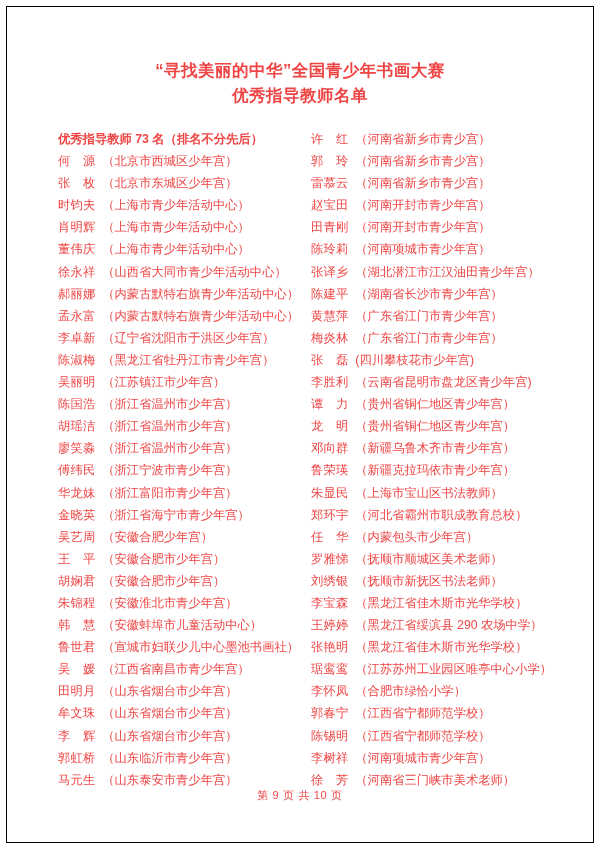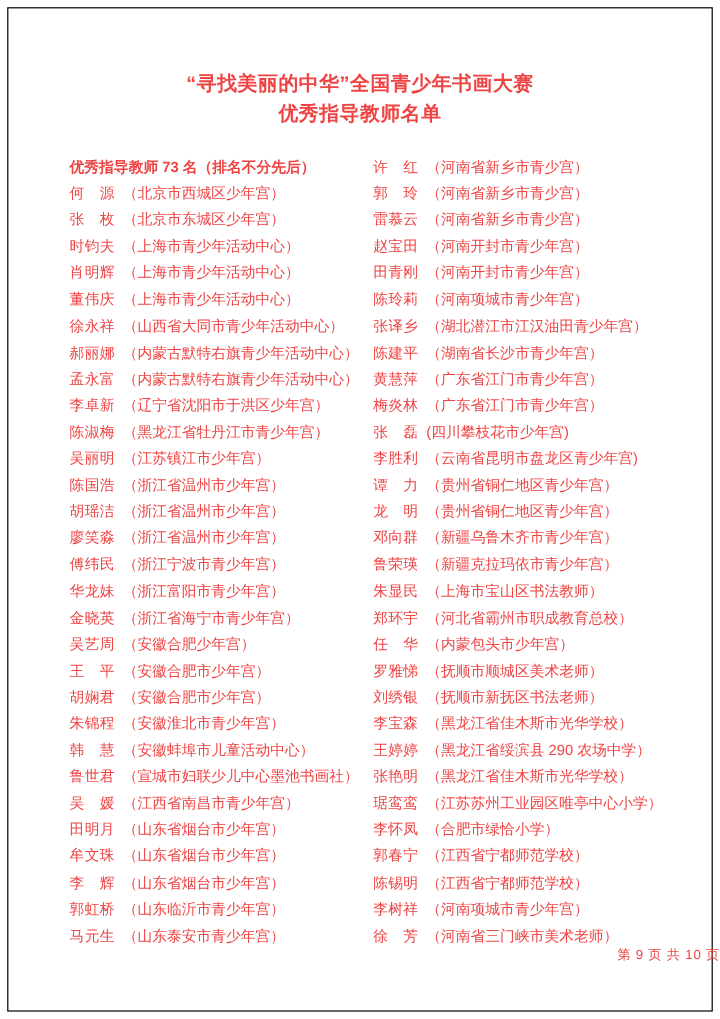--- a/index.html
+++ b/index.html
@@ -71,21 +71,21 @@
     font-size: 12.3px;
     line-height: 22.1px;
     font-weight: bold;
     white-space: nowrap;
   }
   .footer {
     position: absolute;
     left: 0;
     right: 0;
     bottom: 46px;
-    text-align: right;
+    text-align: center;
     font-size: 11px;
     letter-spacing: 0.06em;
   }
 </style>
 </head>
 <body>
 
 <div class="page">
   <div class="page-border"></div>
 

